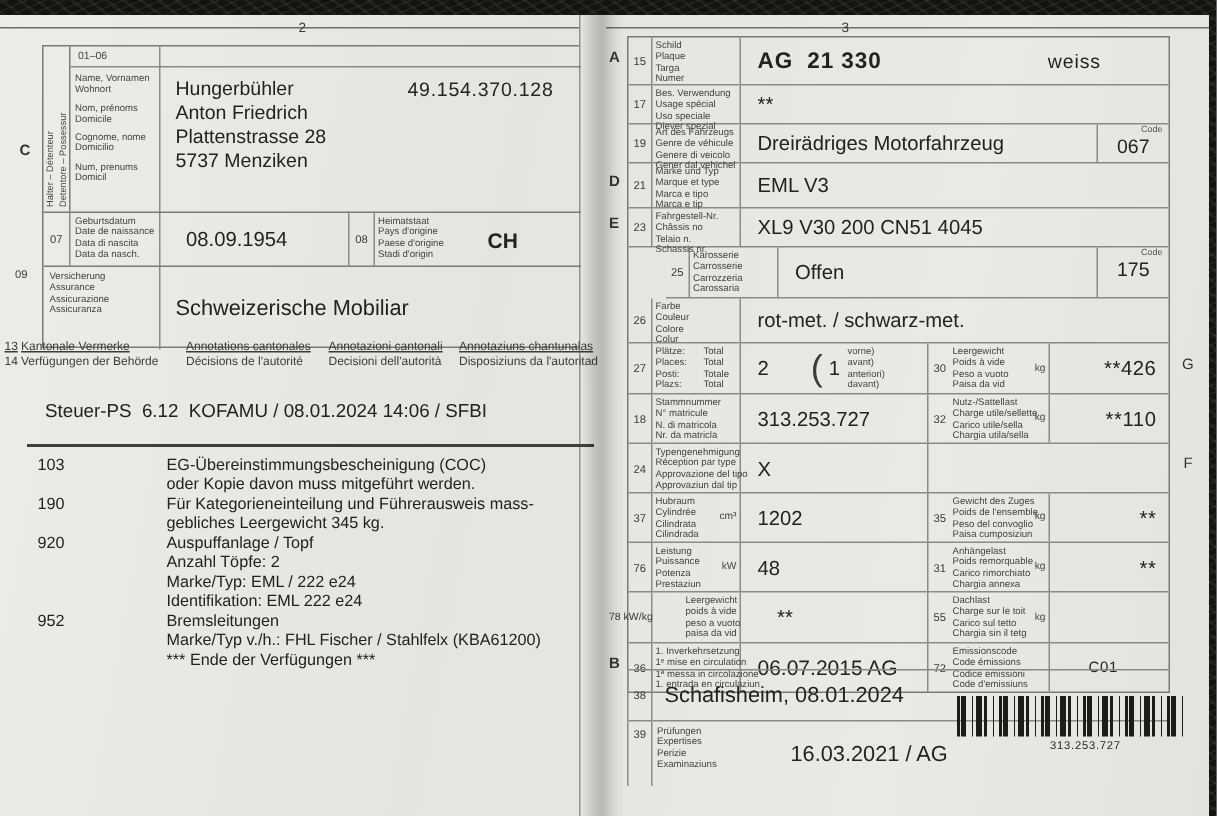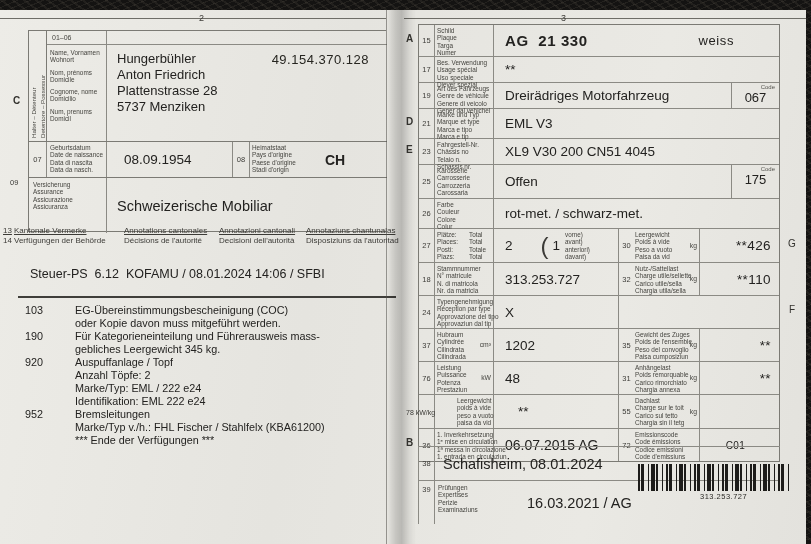--- a/index.html
+++ b/index.html
@@ -58,21 +58,21 @@
 
   .cantonal { position:absolute; left:0; top:216px; width:388px; height:26px; font-size:8px; color:#3c3b37;padding-left:24px; }
   .cant-col { position:absolute; top:0; line-height:10px; white-space:nowrap; }
   .cant-u { text-decoration:underline; }
   .cant-nums { position:absolute; left:3px; top:0; line-height:10px; }
 
   .steuer { position:absolute; left:30px; top:257px; font-size:12.5px; white-space:pre; color:#232220; }
   .thickline { position:absolute; left:18px; top:286px; width:378px; height:2px; background:#3f3e3a; }
 
   .remarks { position:absolute; left:25px; top:294px; width:360px; font-size:10.8px; color:#232220; }
-  .remark { display:flex; }
+  .remark { display:flex;gap:36px; }
   .remark .code { width:50px; }
   .remark .lines div { line-height:13px; white-space:nowrap; }
   .remark .code { line-height:13px; }
 
   
   .rtable { position:absolute; left:418px; top:14px; width:362px; border:1px solid #7b7a74; }
   .rrow { display:flex; border-bottom:1px solid #8b8a84; }
   .rrow:last-child { border-bottom:none; }
   .c-num { width:16px; border-right:1px solid #8b8a84; }
   .c-lab { width:59px; border-right:1px solid #8b8a84; padding:2px 0 0 2px; position:relative; }
@@ -324,21 +324,21 @@
         <div class="c-num numcell">23</div>
         <div class="c-lab lab">
             <div>Fahrgestell-Nr.</div>
             <div>Châssis no</div>
             <div>Telaio n.</div>
             <div>Schassis nr.</div>
           </div>
         <div class="c-val">XL9 V30 200 CN51 4045</div>
       </div>
 
-      <div class="rrow" style="height:34px;">
+      <div class="rrow" style="height:34px;margin-left:25px;">
         <div class="c-num numcell">25</div>
         <div class="c-lab lab">
             <div>Karosserie</div>
             <div>Carrosserie</div>
             <div>Carrozzeria</div>
             <div>Carossaria</div>
           </div>
         <div class="c-val">
           <span>Offen</span>
           <div class="c-code">

